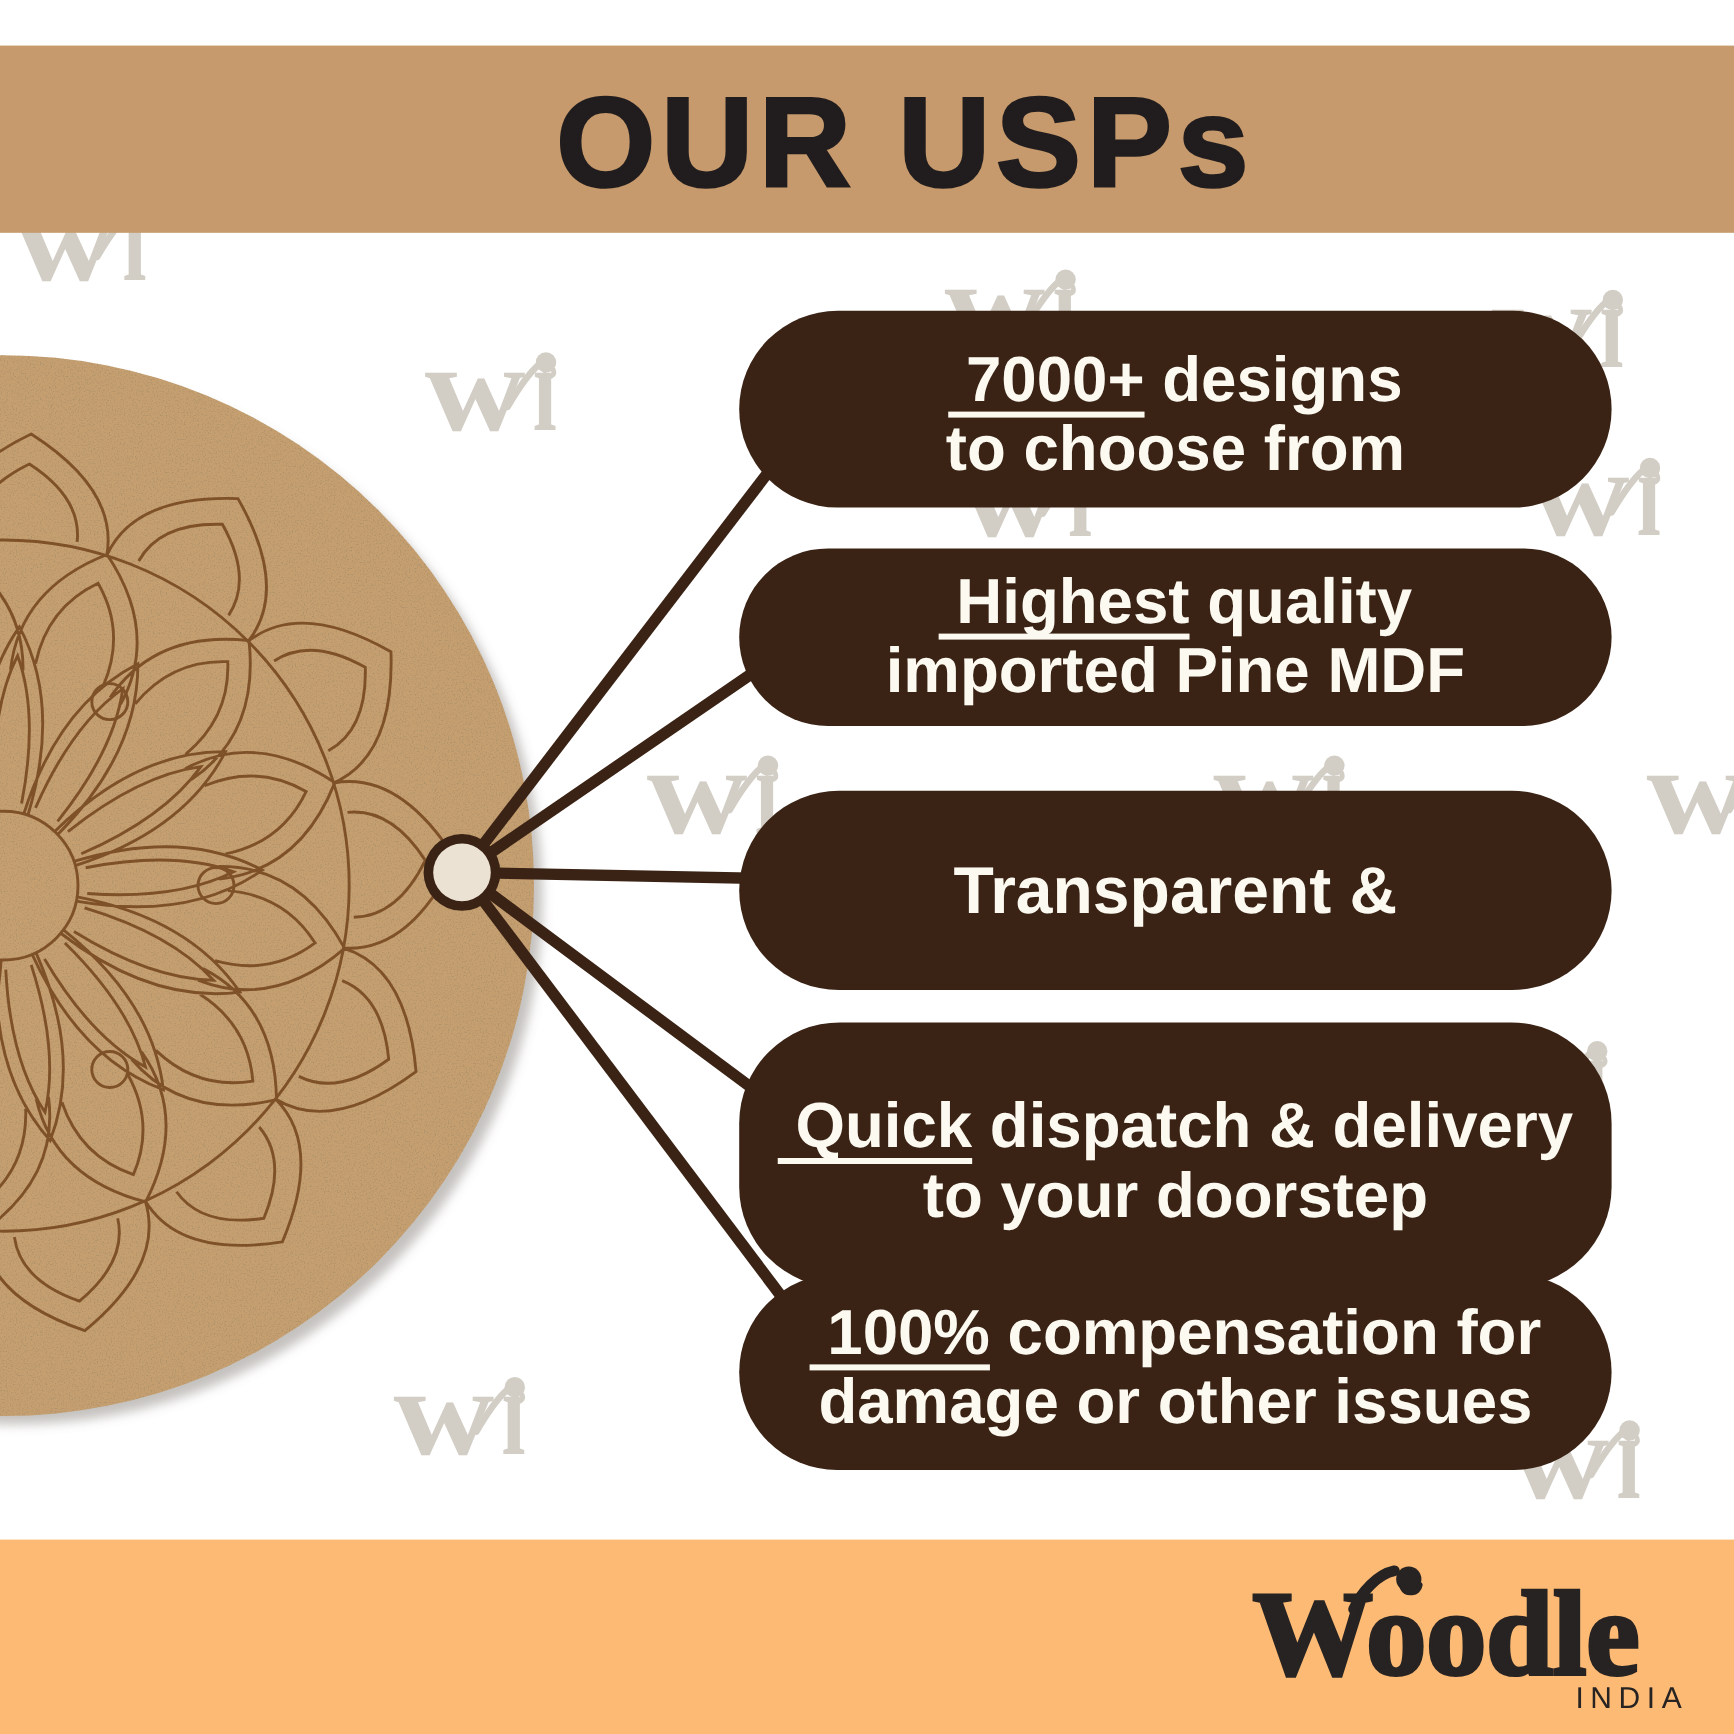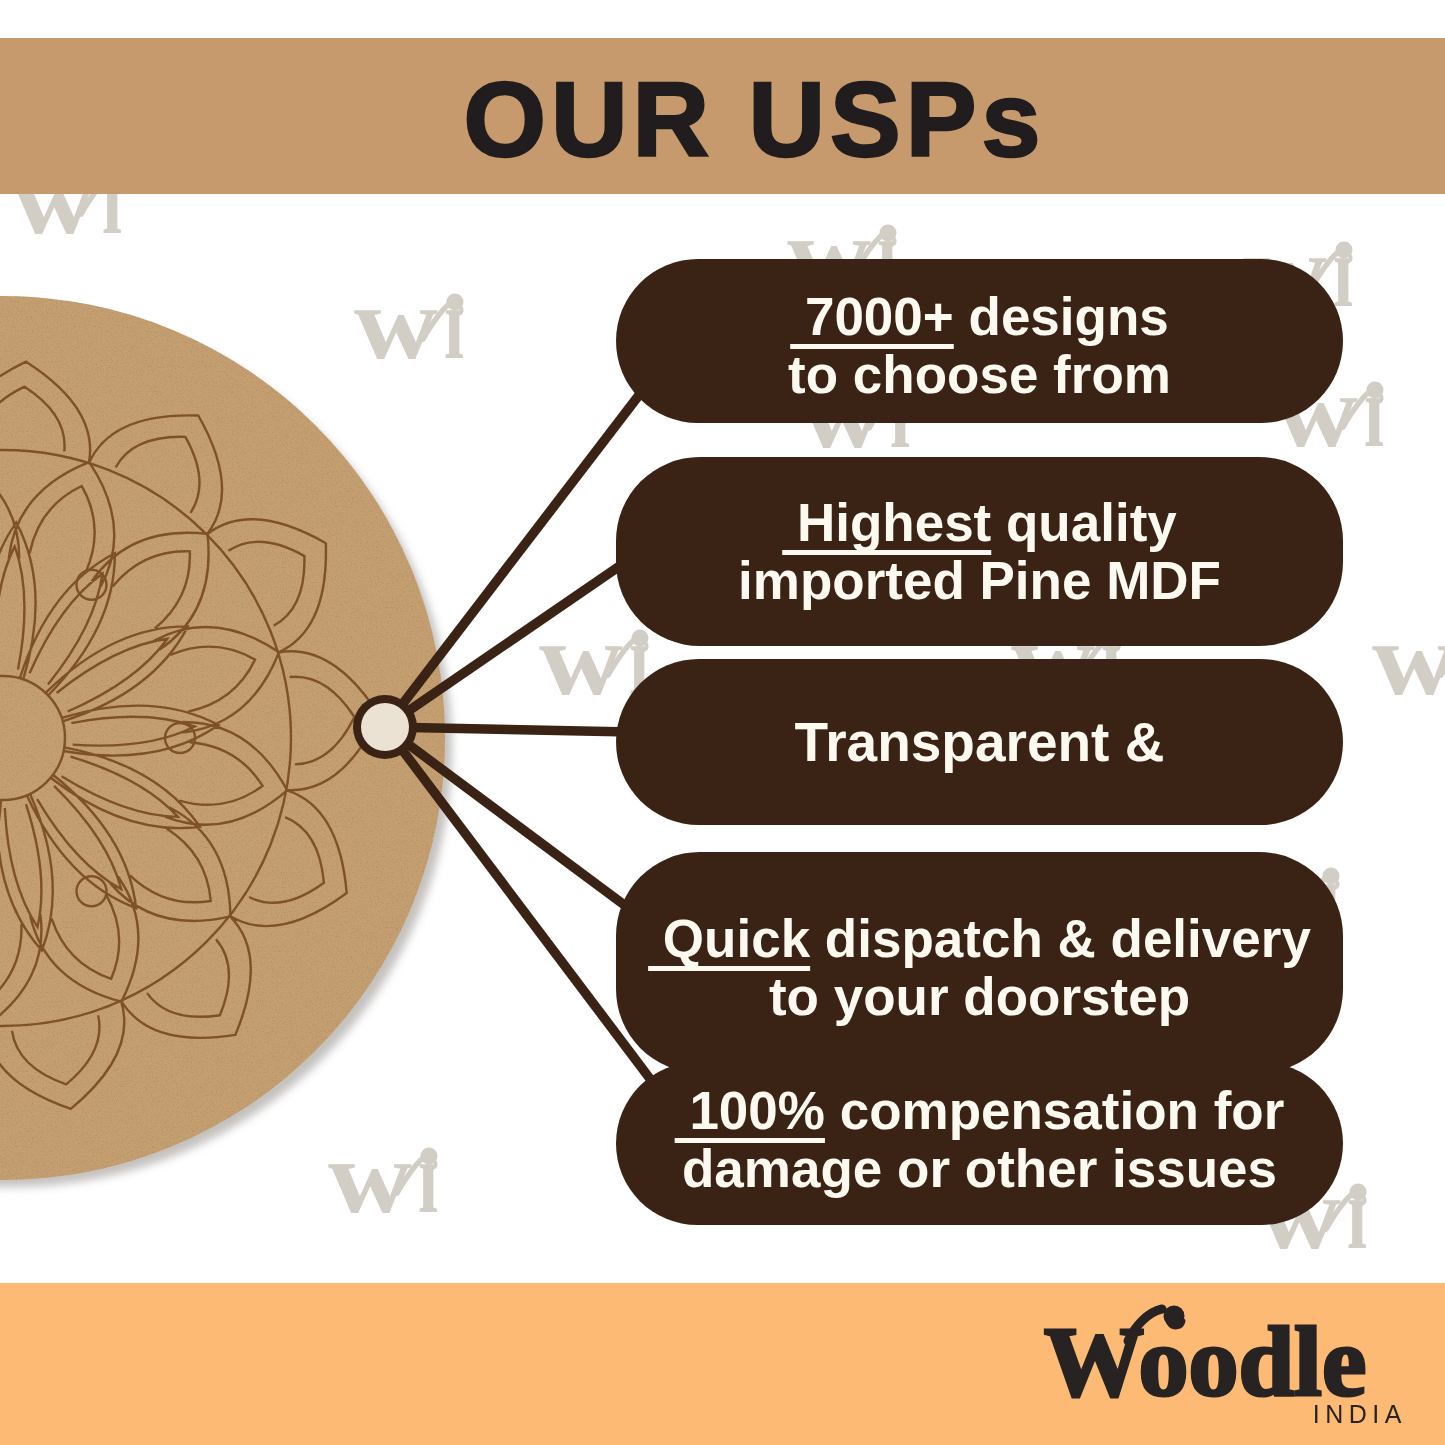--- a/index.html
+++ b/index.html
@@ -80,21 +80,21 @@
     <line x1="385" y1="727" x2="672" y2="1108"></line>
   </g>
   <circle cx="385" cy="727" r="32" fill="#3a2315"></circle>
   <circle cx="385" cy="727" r="24" fill="#ece2d4"></circle>
 </svg>
 
 <div class="pill" style="top:259px;height:164px;font-size:53px;line-height:58px;padding-top:10px;box-sizing:border-box;">
   <span class="l"><u>&nbsp;7000+</u> designs</span>
   <span class="l">to choose from</span>
 </div>
-<div class="pill" style="top:457px;height:189px;font-size:53px;line-height:58px;">
+<div class="pill" style="top:457px;height:148px;font-size:53px;line-height:58px;">
   <span class="l"><u>&nbsp;Highest</u> quality</span>
   <span class="l">imported Pine MDF</span>
 </div>
 <div class="pill" style="top:659px;height:166px;font-size:55px;line-height:58px;">
   <span class="l">Transparent &amp;</span>
 </div>
 <div class="pill" style="top:852px;height:221px;font-size:53px;line-height:58px;padding-top:11px;box-sizing:border-box;">
   <span class="l"><u>&nbsp;Quick</u> dispatch &amp; delivery</span>
   <span class="l">to your doorstep</span>
 </div>

